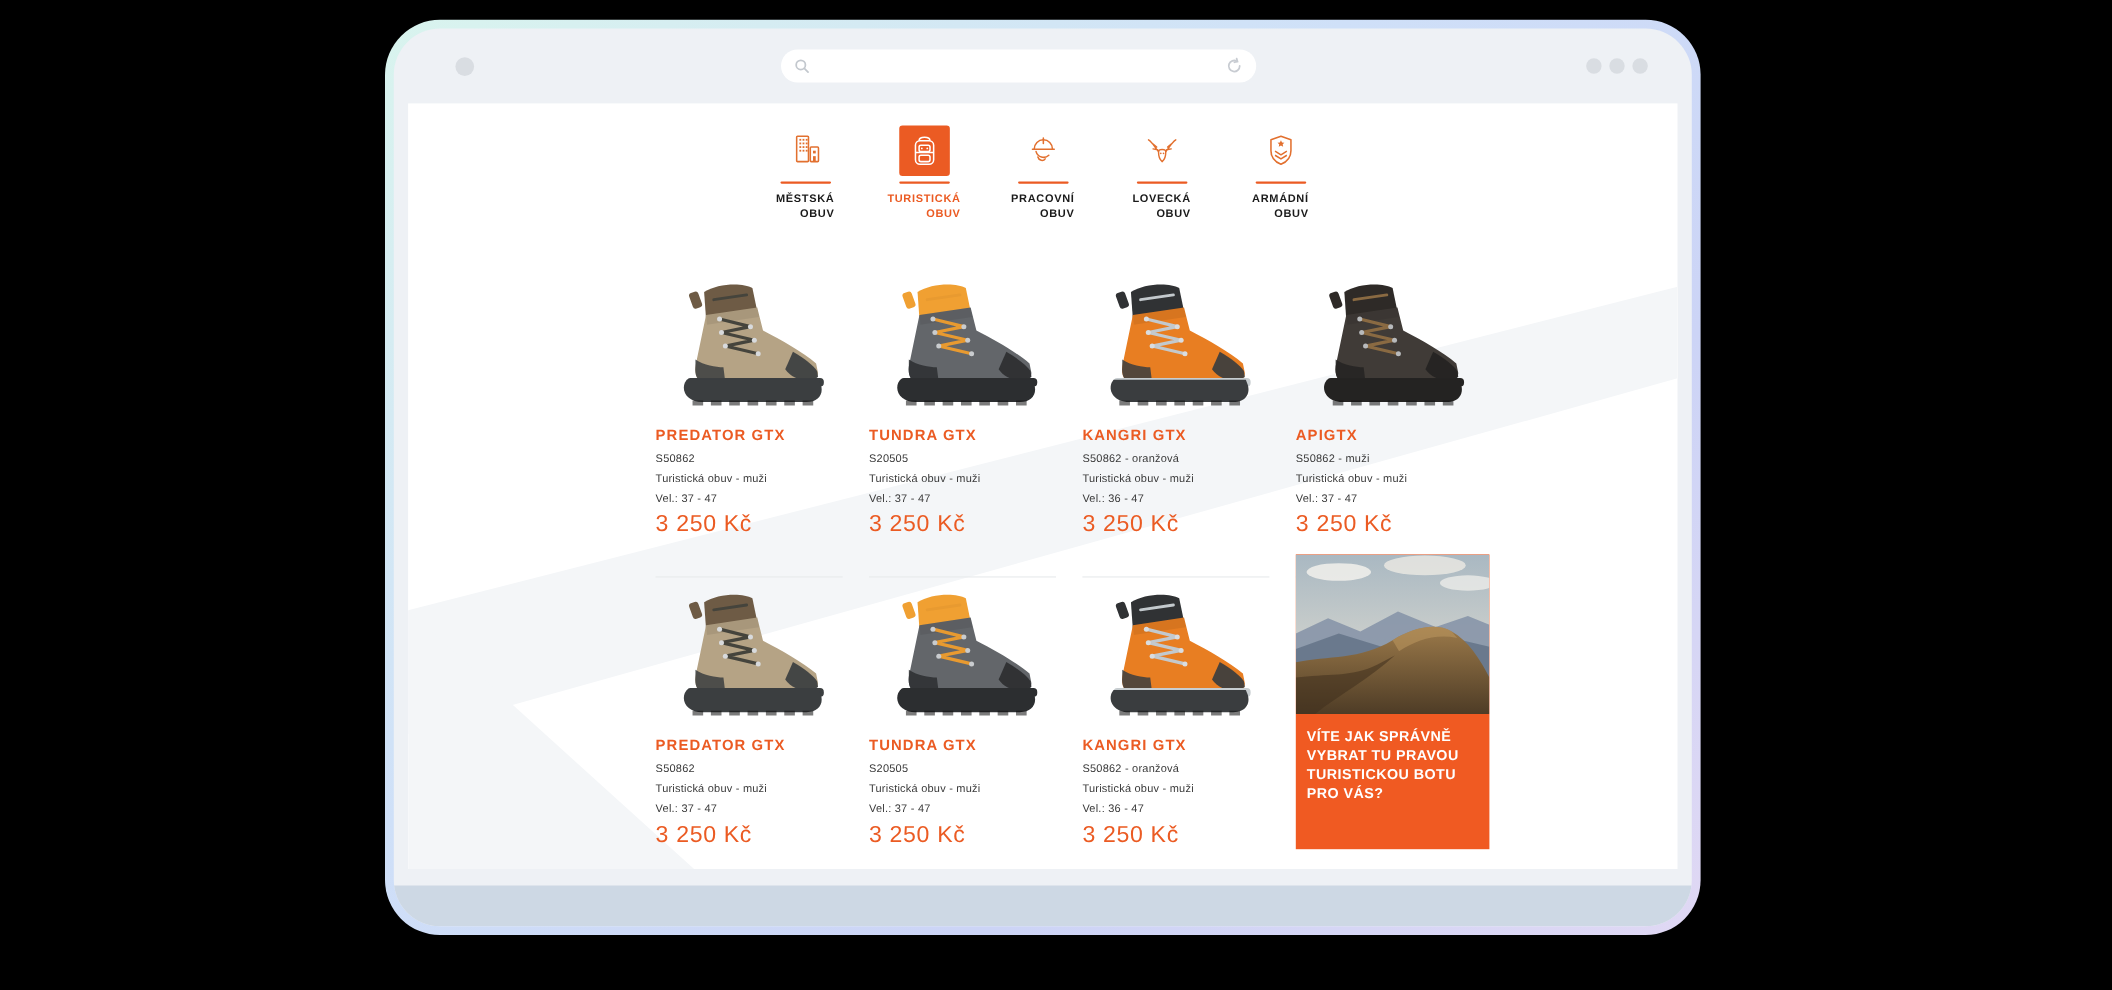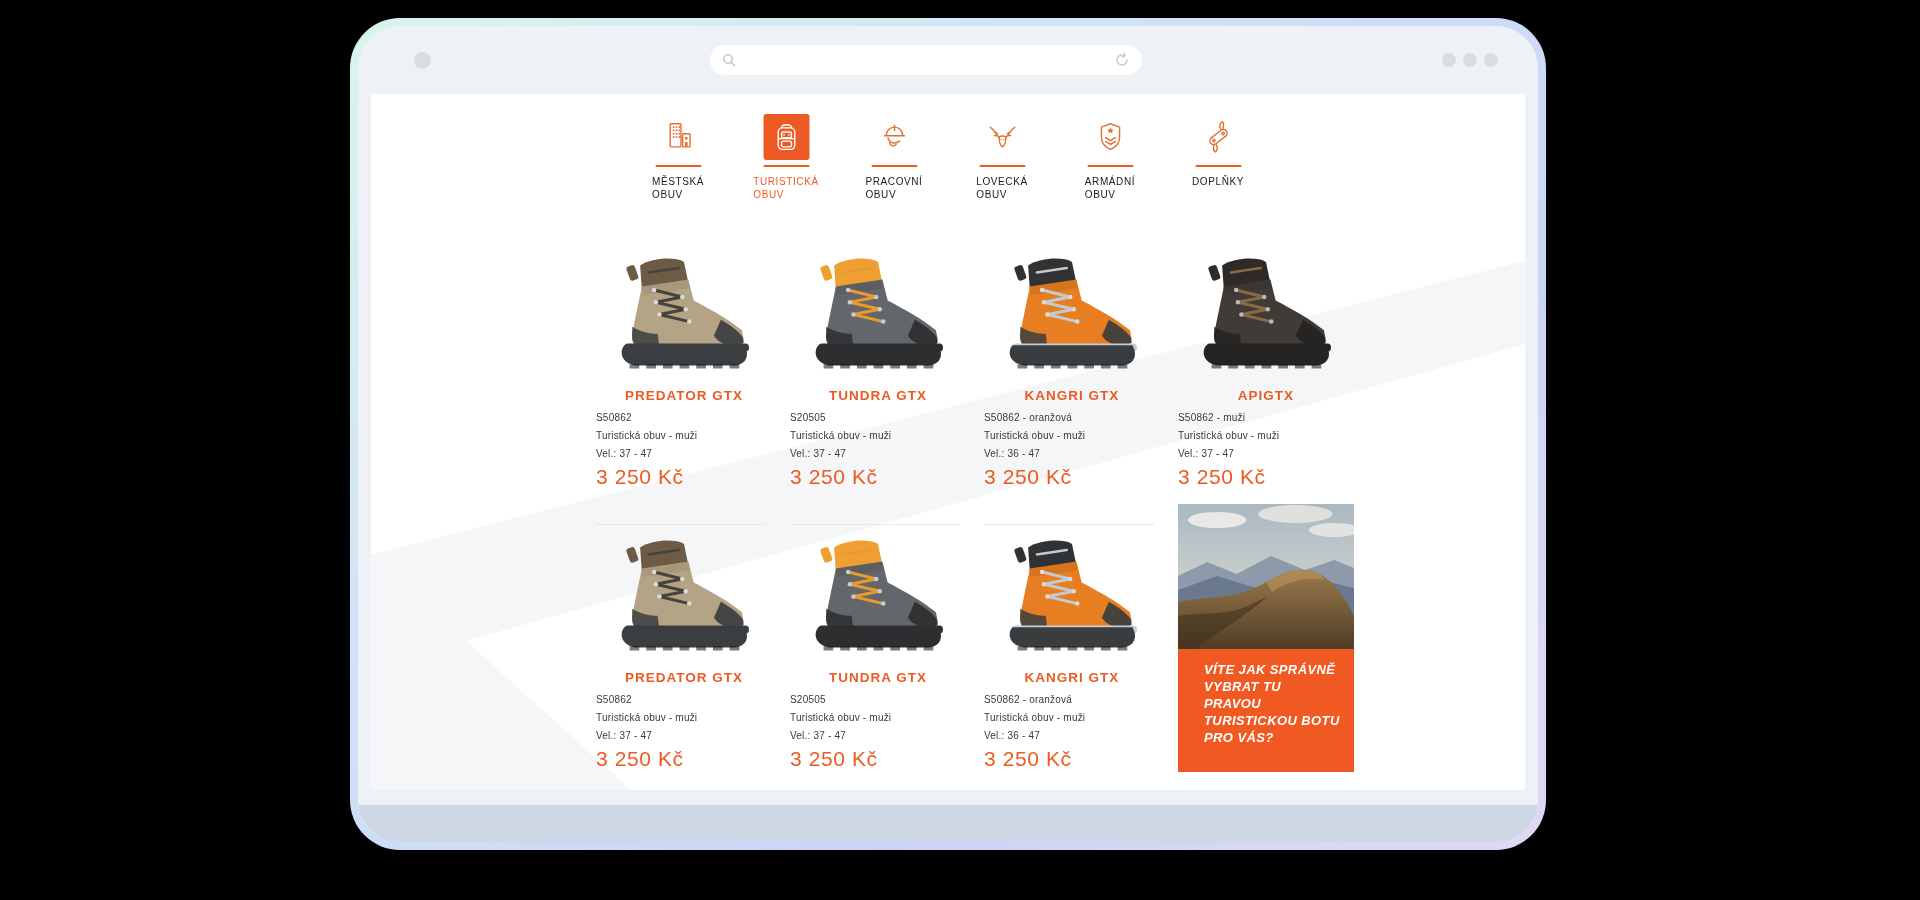--- a/index.html
+++ b/index.html
@@ -47,56 +47,56 @@
   
   .nav{
     position:absolute;left:50%;transform:translateX(-50%);top:20px;
     display:flex;gap:13px;
   }
   .nav-item{width:95px;display:flex;flex-direction:column;align-items:center;cursor:pointer}
   .icon-box{width:46px;height:46px;display:flex;align-items:center;justify-content:center;border-radius:3px}
   .nav-item.selected .icon-box{background:var(--accent)}
   .underline{width:46px;height:2px;background:var(--accent);margin-top:5px;border-radius:1px}
   .nav-label{
-    margin-top:8px;font-size:10px;font-weight:normal;letter-spacing:.6px;
-    color:#1a1a1a;text-align:left;line-height:13px;text-transform:uppercase;
+    margin-top:8px;font-size:10px;font-weight:bold;letter-spacing:.6px;
+    color:#1a1a1a;text-align:right;line-height:13px;text-transform:uppercase;
   }
   .nav-item.selected .nav-label{color:var(--accent)}
   
   .grid{
     position:absolute;left:225px;top:149px;
     display:grid;grid-template-columns:repeat(4,176px);grid-auto-rows:282px;
     column-gap:18px;
   }
   .cell{position:relative}
   .cell::after{
     content:"";position:absolute;left:0;right:6px;bottom:0;
     border-top:1px solid #e7e9eb;
   }
   .prod-img{height:136px;display:flex;align-items:flex-end;justify-content:center}
   .prod-img svg{width:158px;height:128px}
   .prod-title{
     margin-top:9px;font-size:13.5px;font-weight:bold;color:var(--accent);
-    letter-spacing:1px;text-transform:uppercase;text-align:center;
+    letter-spacing:1px;text-transform:uppercase;
   }
   .prod-meta{margin-top:6px;font-size:10px;line-height:18px;color:#3a3a3a;letter-spacing:.2px}
   .prod-price{
     position:absolute;top:222px;left:0;font-size:21px;font-weight:normal;
     color:var(--accent);letter-spacing:.6px;
   }
   
   .banner{
     position:relative;margin-top:-21px;width:176px;height:268px;
     background:var(--banner);overflow:hidden;cursor:pointer;
   }
   .banner::after{display:none}
   .banner-photo{display:block;width:100%;height:145px}
   .banner-text{
-    padding:12px 14px 0 26px;color:#fff;font-size:13px;font-weight:bold;
-    line-height:17px;letter-spacing:.4px;text-transform:uppercase;font-style:italic;
+    padding:12px 14px 0 10px;color:#fff;font-size:13px;font-weight:bold;
+    line-height:17px;letter-spacing:.4px;text-transform:uppercase;
   }
   .nav svg{overflow:visible}
 </style>
 </head>
 <body>
 
 <div class="glow">
   <div class="frame">
 
     <div class="toolbar">
@@ -215,37 +215,20 @@
               <path d="M16.5 23.5 L23 27.5 L29.5 23.5"></path>
               <path d="M16.5 28 L23 32 L29.5 28"></path>
             </svg>
           </div>
           <div class="underline"></div>
           <div class="nav-label">
             <span>ARMÁDNÍ</span><br><span>OBUV</span>
           </div>
         </div>
 
-        <div class="nav-item">
-          <div class="icon-box">
-            <svg width="38" height="38" viewBox="0 0 46 46" fill="none" stroke="#E2702F" stroke-width="1.7" stroke-linecap="round">
-              <g transform="rotate(-38 23 23)">
-                <rect x="11" y="18.5" width="24" height="9" rx="4.5"></rect>
-                <circle cx="16" cy="23" r="1.4"></circle>
-                <circle cx="30" cy="23" r="1.4"></circle>
-                <path d="M33 19 C38 15 39 13 38 11 C35 11 32 13 31 17"></path>
-                <path d="M13 27 C9 30 8 33 9 35 C12 35 15 32 15 29"></path>
-              </g>
-            </svg>
-          </div>
-          <div class="underline"></div>
-          <div class="nav-label">
-            <span>DOPLŇKY</span><br><span></span>
-          </div>
-        </div>
       </div>
 
       <div class="grid">
 
         <div class="cell">
     <div class="prod-img">
               <svg viewBox="0 0 180 145">
     <rect x="26" y="16" width="10" height="17" rx="3" transform="rotate(-20 31 24)" fill="#6E5B45"></rect>
     <path d="M40,16 C54,7 80,6 90,12 L95,36 L42,44 Z" fill="#6E5B45"></path>
     <path d="M42,40 L95,32 L101,56 C120,66 142,78 156,90 L158,100 C158,107 151,111 142,111 L40,109 C33,109 30,102 31,93 Z" fill="#B5A385"></path>

